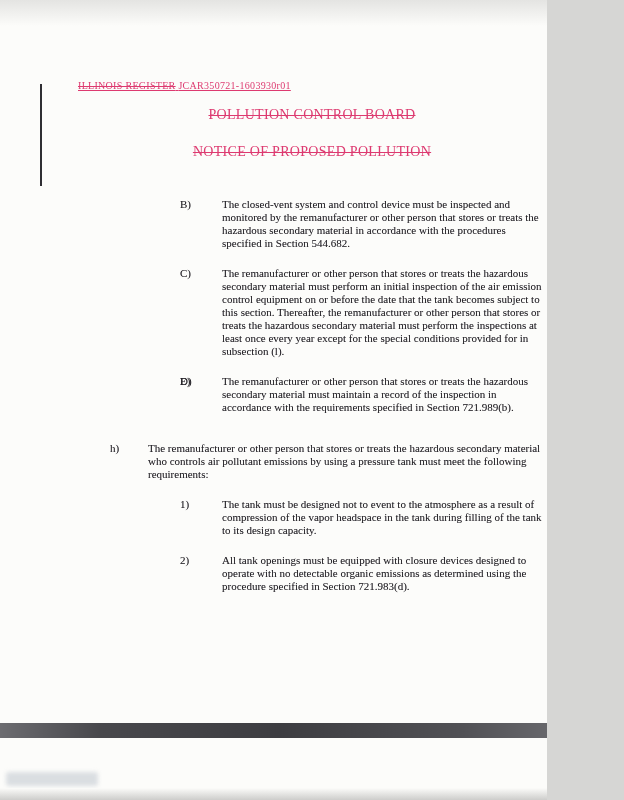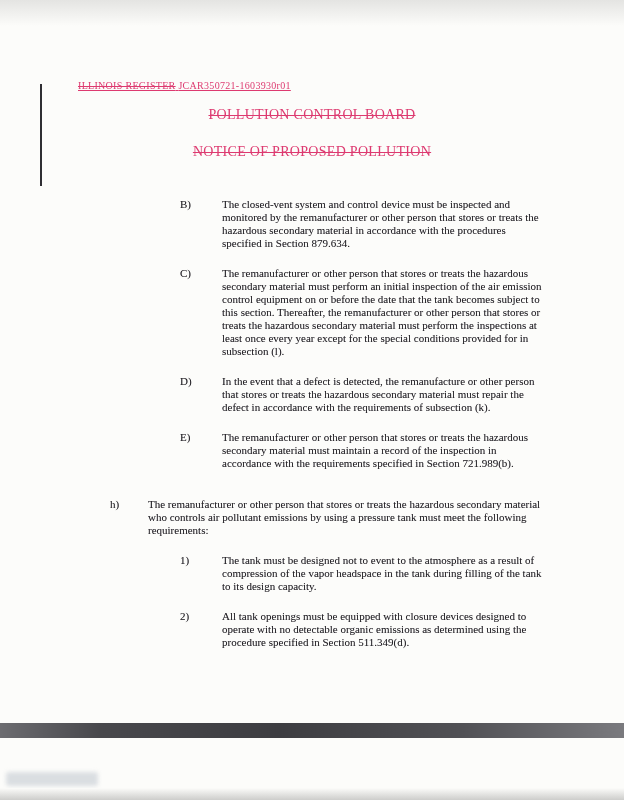--- a/index.html
+++ b/index.html
@@ -2,21 +2,21 @@
 <html style="--accent-red: #dd3a70; --ink: #232126; --scan-band: #3d3d41;"><head>
 <meta charset="utf-8">
 <style>
   * { margin:0; padding:0; box-sizing:border-box; }
   html,body { width:624px; height:800px; }
   body {
     background:#d6d6d4;
     font-family:"Liberation Serif","DejaVu Serif",serif;
   }
   .scan-root {
-    position:relative; width:624px; height:800px;
+    position:relative; width:547px; height:800px;
     background:#fcfcfa; overflow:hidden;
   }
   .top-shade {
     position:absolute; top:0; left:0; right:0; height:26px;
     background:linear-gradient(#e4e4e2,#fcfcfa);
   }
   .bottom-shade {
     position:absolute; bottom:0; left:0; right:0; height:12px;
     background:linear-gradient(#fcfcfa,#cdcdcb);
   }
@@ -81,51 +81,50 @@
   </div>
 
   <div class="center-title title-board">POLLUTION CONTROL BOARD</div>
 
   <div class="center-title title-notice">NOTICE OF PROPOSED POLLUTION</div>
 
   <div class="content">
 
     <div class="item lvl2">
       <span class="label">B)</span>
-      <span class="text">The closed-vent system and control device must be inspected and monitored by the remanufacturer or other person that stores or treats the hazardous secondary material in accordance with the procedures specified in Section 879.634.</span>
+      <span class="text">The closed-vent system and control device must be inspected and monitored by the remanufacturer or other person that stores or treats the hazardous secondary material in accordance with the procedures specified in Section 544.682.</span>
     </div>
 
     <div class="item lvl2">
       <span class="label">C)</span>
       <span class="text">The remanufacturer or other person that stores or treats the hazardous secondary material must perform an initial inspection of the air emission control equipment on or before the date that the tank becomes subject to this section. Thereafter, the remanufacturer or other person that stores or treats the hazardous secondary material must perform the inspections at least once every year except for the special conditions provided for in subsection (l).</span>
     </div>
 
     <div class="item lvl2">
       <span class="label">D)</span>
-      <span class="text">In the event that a defect is detected, the remanufacture or other person that stores or treats the hazardous secondary material must repair the defect in accordance with the requirements of subsection (k).</span>
     </div>
 
     <div class="item lvl2">
       <span class="label">E)</span>
       <span class="text">The remanufacturer or other person that stores or treats the hazardous secondary material must maintain a record of the inspection in accordance with the requirements specified in Section 721.989(b).</span>
     </div>
 
     <div class="item lvl1 space-before">
       <span class="label">h)</span>
       <span class="text">The remanufacturer or other person that stores or treats the hazardous secondary material who controls air pollutant emissions by using a pressure tank must meet the following requirements:</span>
     </div>
 
     <div class="item lvl2">
       <span class="label">1)</span>
       <span class="text">The tank must be designed not to event to the atmosphere as a result of compression of the vapor headspace in the tank during filling of the tank to its design capacity.</span>
     </div>
 
     <div class="item lvl2">
       <span class="label">2)</span>
-      <span class="text">All tank openings must be equipped with closure devices designed to operate with no detectable organic emissions as determined using the procedure specified in Section 511.349(d).</span>
+      <span class="text">All tank openings must be equipped with closure devices designed to operate with no detectable organic emissions as determined using the procedure specified in Section 721.983(d).</span>
     </div>
 
   </div>
 
   <div class="scan-band"></div>
   <div class="scan-smudge"></div>
   <div class="bottom-shade"></div>
 
 </div>
 

